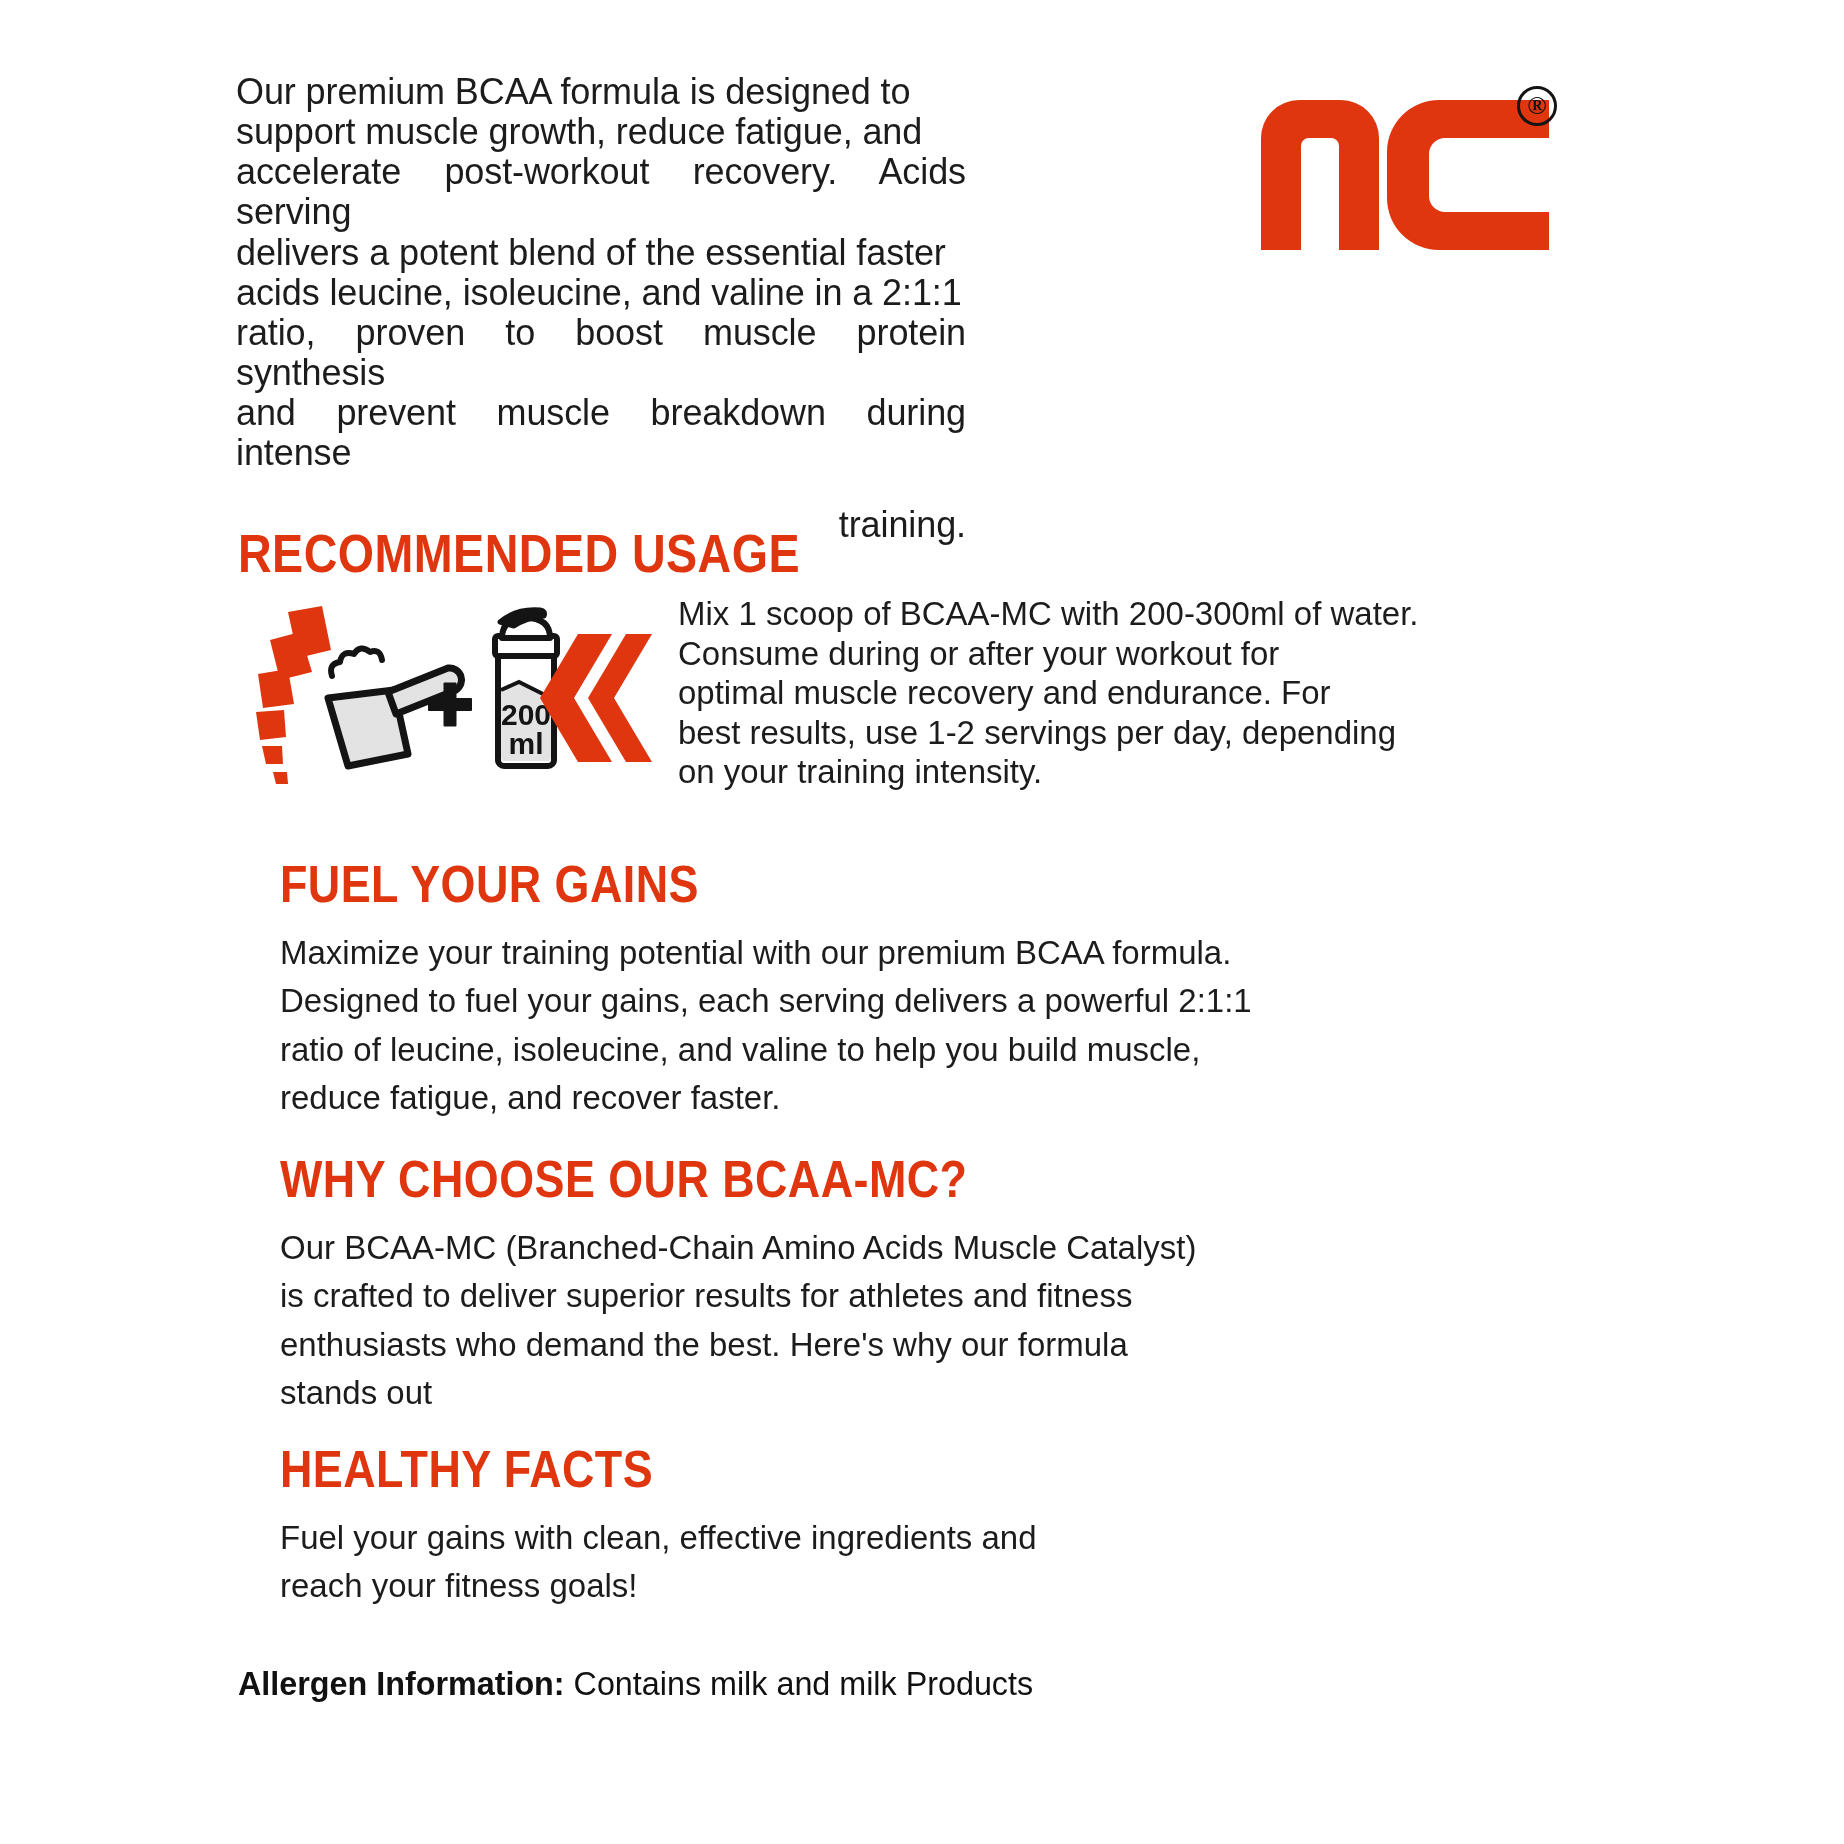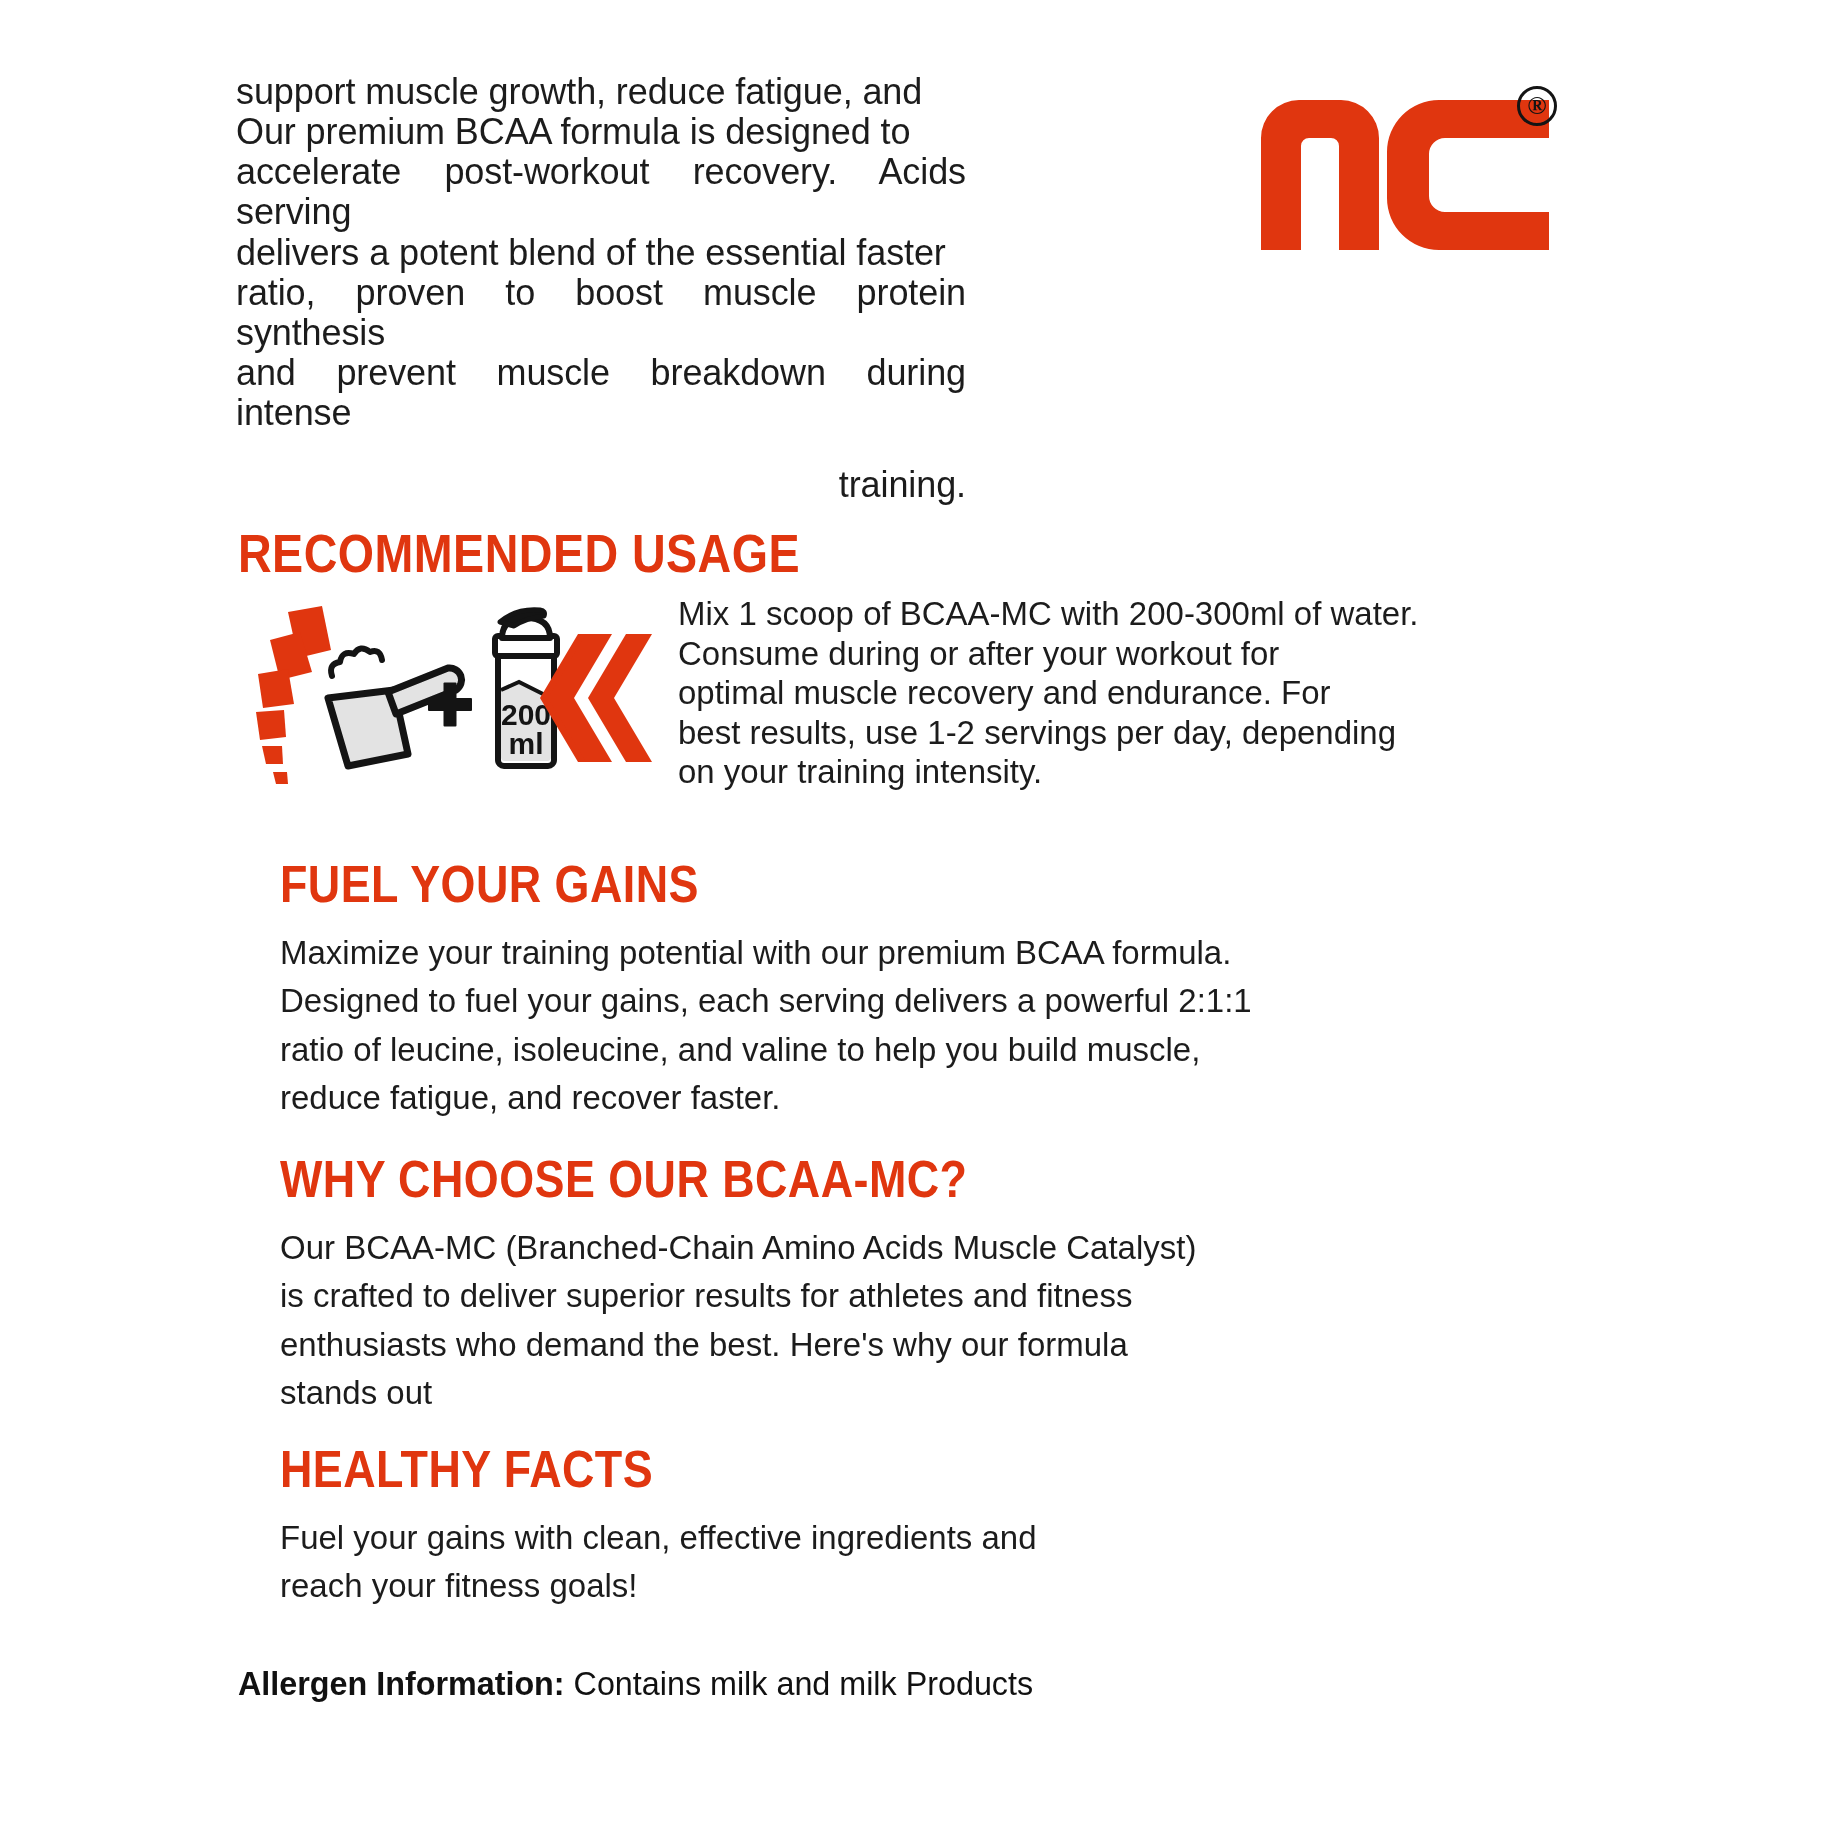--- a/index.html
+++ b/index.html
@@ -182,24 +182,25 @@
   }
 </style>
 </head>
 <body>
 
 <div class="page">
 
   <div class="intro-row">
 
     <div class="intro-text">
+      <div>Our premium BCAA formula is designed to</div>
       <div>support  muscle growth, reduce fatigue, and</div>
-      <div>Our premium BCAA formula is designed to</div>
       <div>accelerate post-workout recovery. Acids  serving</div>
       <div>delivers a potent blend of the essential faster</div>
+      <div>acids leucine, isoleucine, and valine in a 2:1:1</div>
       <div>ratio, proven to boost muscle protein synthesis</div>
       <div>and prevent muscle breakdown during intense</div>
       <div class="last-line">training.</div>
     </div>
 
     <div class="logo-block">
       <div class="logo-mark-wrap">
         <svg class="logo-svg" viewBox="0 0 300 160">
 
           <path fill="#E0360F" d="

